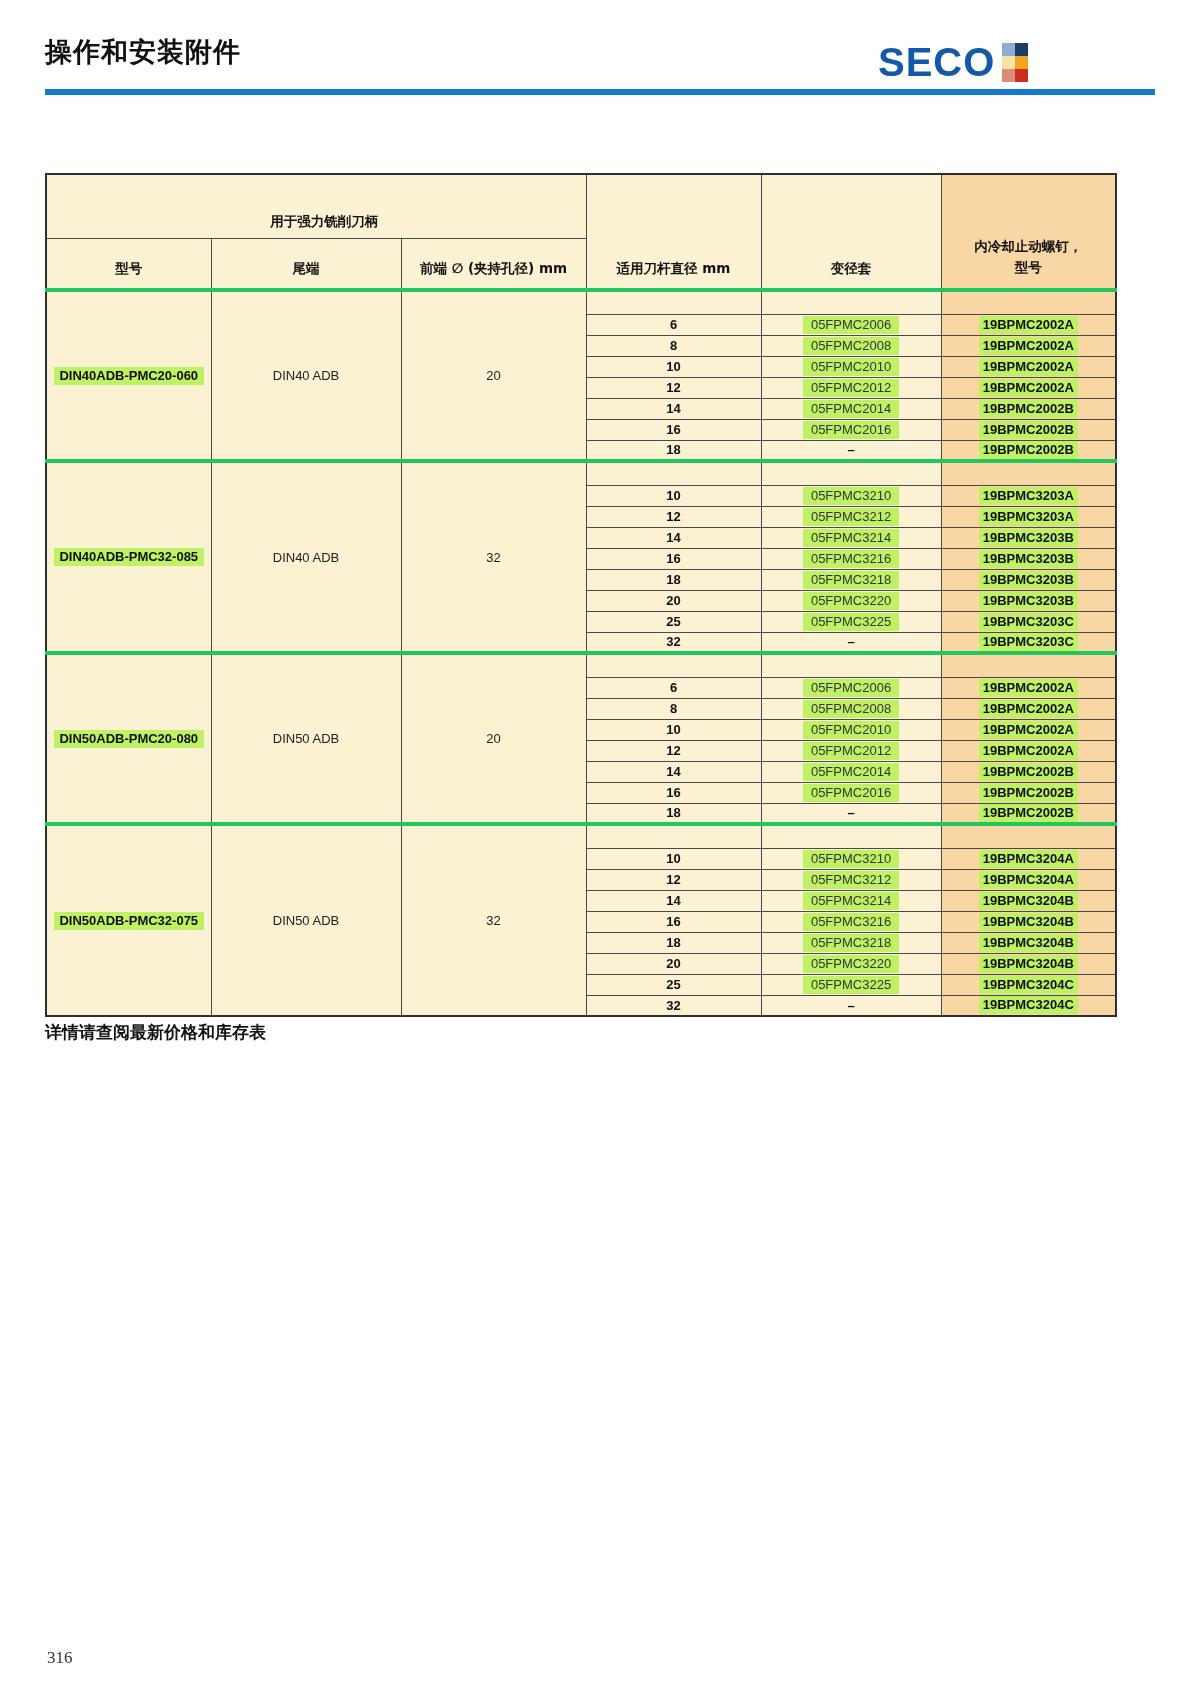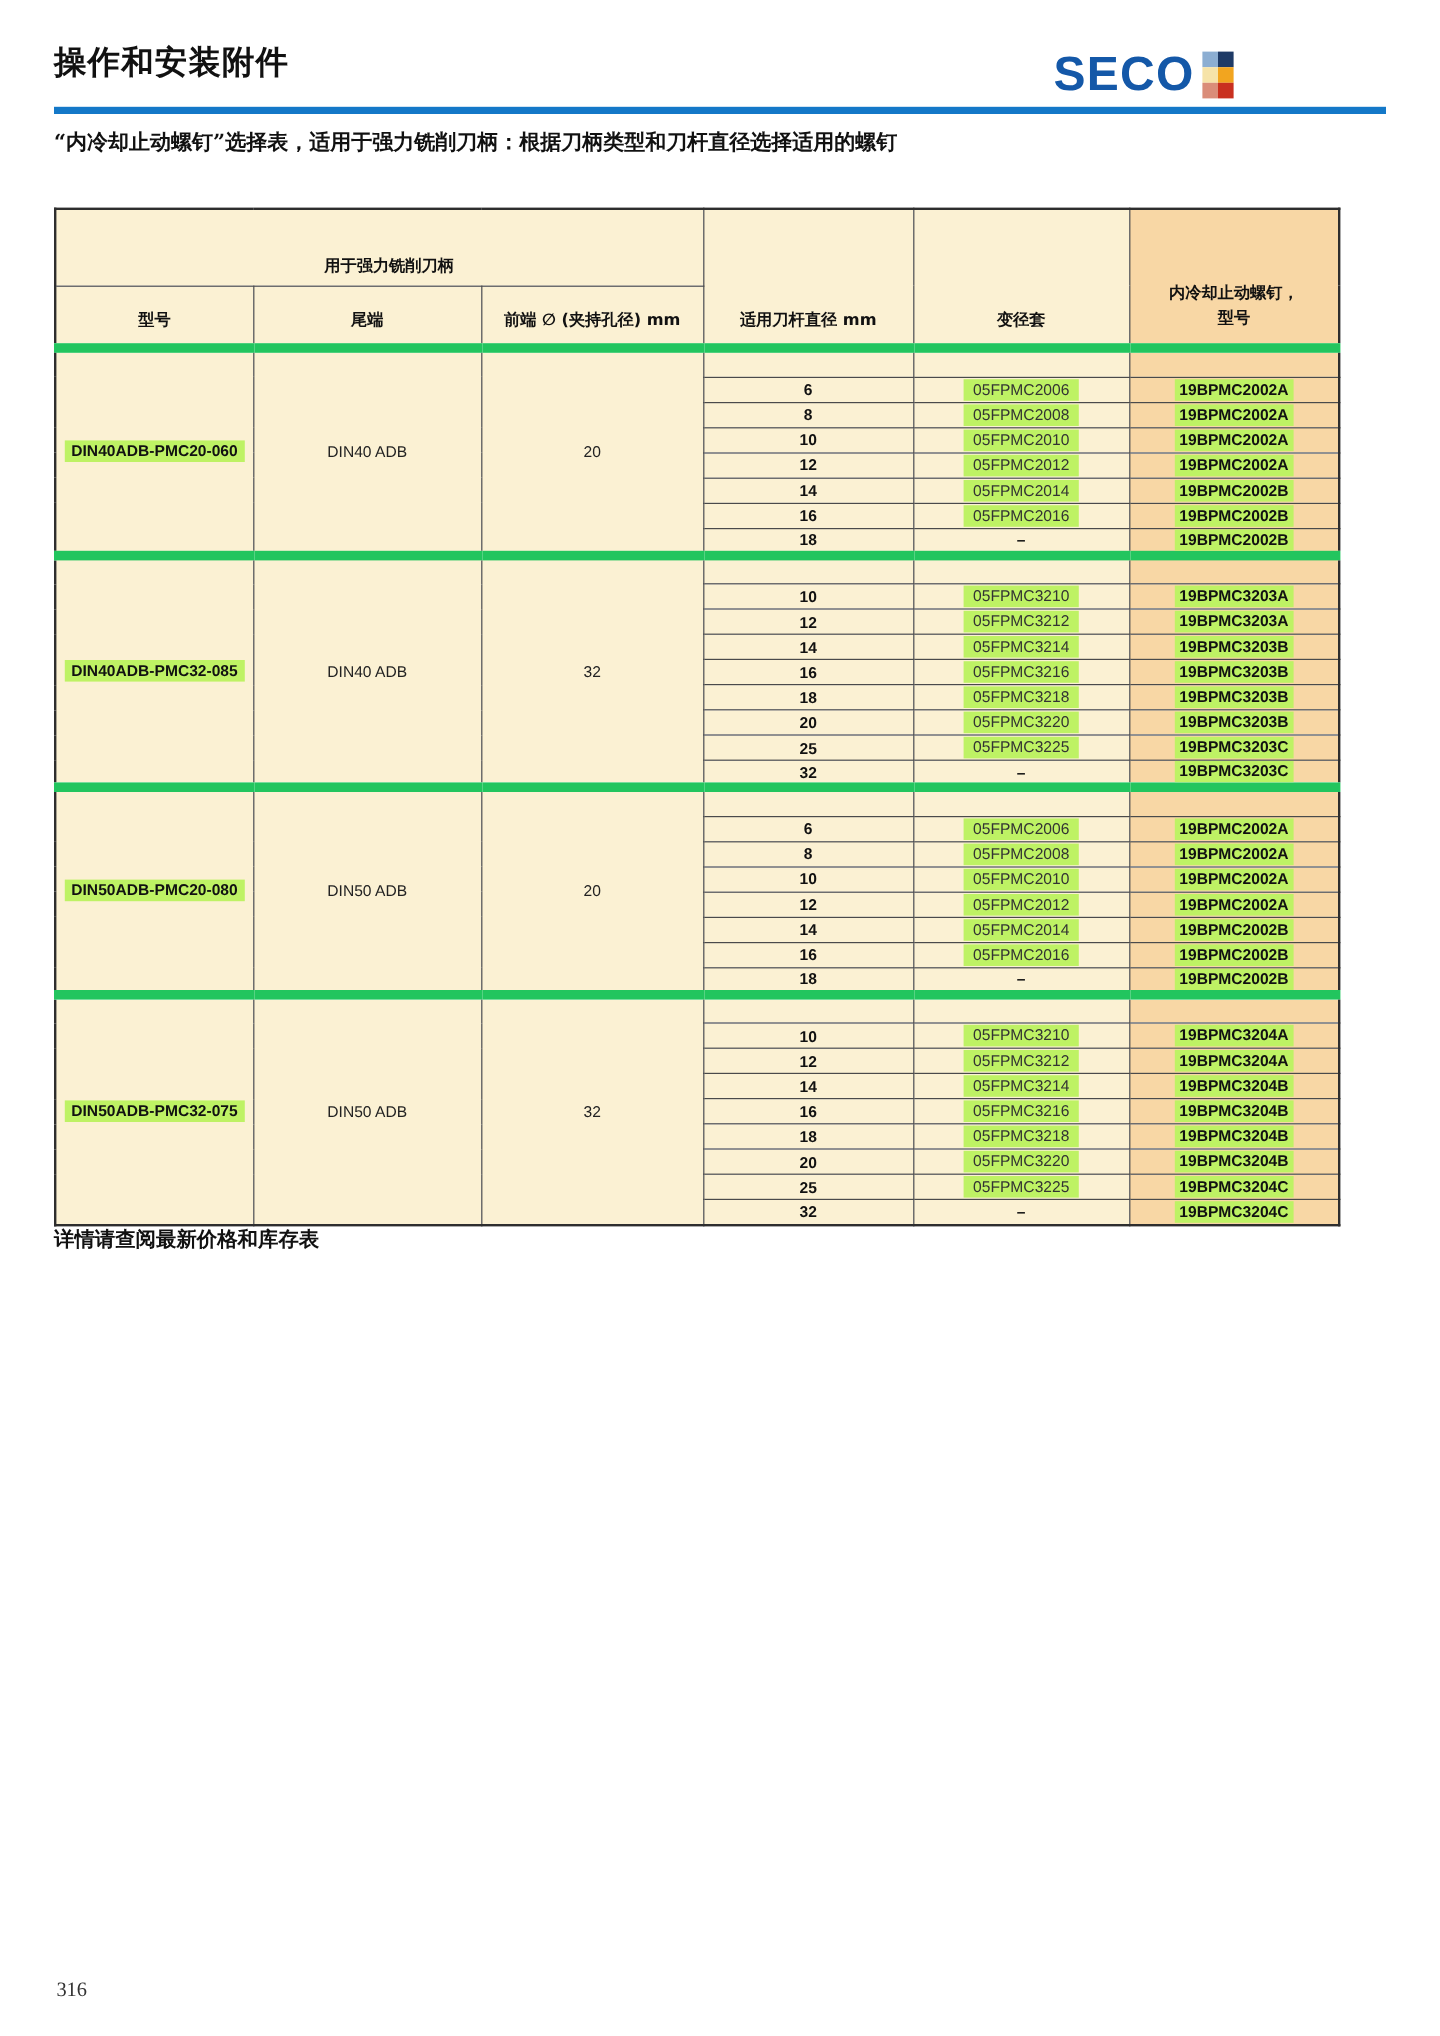--- a/index.html
+++ b/index.html
@@ -95,21 +95,21 @@
     border-bottom: 1px solid #4a4a4a;
     padding-left: 16px;
   }
   th.sub-head, th.tall-head {
     vertical-align: bottom;
     padding-bottom: 10px;
   }
   th.tall-head { line-height: 1.55; }
   thead tr.hrowB th, thead th[rowspan] { border-bottom: 2px solid #2e2e2e; }
   tr.spacer-row { height: 24px; }
-  tr.spacer-row td { border-top: 8px solid #22c55e; margin-left: 16px; }
+  tr.spacer-row td { border-top: 4px solid #22c55e; margin-left: 16px; }
   tr.data-row { height: 21px; }
   tr.data-row td { font-size: 13px; }
   td.c-merge { font-size: 13px; color: #222; }
   .hl {
     display: inline-block;
     background: #bef264;
     min-width: 96px;
     padding: 1px 4px;
     line-height: 16px;
   }
@@ -157,21 +157,20 @@
         <span style="background: rgb(30, 58, 102);"></span>
         <span style="background: rgb(246, 227, 168);"></span>
         <span style="background: rgb(242, 165, 31);"></span>
         <span style="background: rgb(218, 141, 121);"></span>
         <span style="background: rgb(201, 48, 31);"></span>
       </span>
   </div>
 
   <div class="header-divider"></div>
 
-  <div class="table-caption">“内冷却止动螺钉”选择表，适用于强力铣削刀柄：根据刀柄类型和刀杆直径选择适用的螺钉</div>
 
   <table class="sel-table">
     <colgroup>
       <col style="width:165px">
         <col style="width:190px">
         <col style="width:185px">
       <col style="width:175px">
         <col style="width:180px">
         <col style="width:175px">
     </colgroup>

